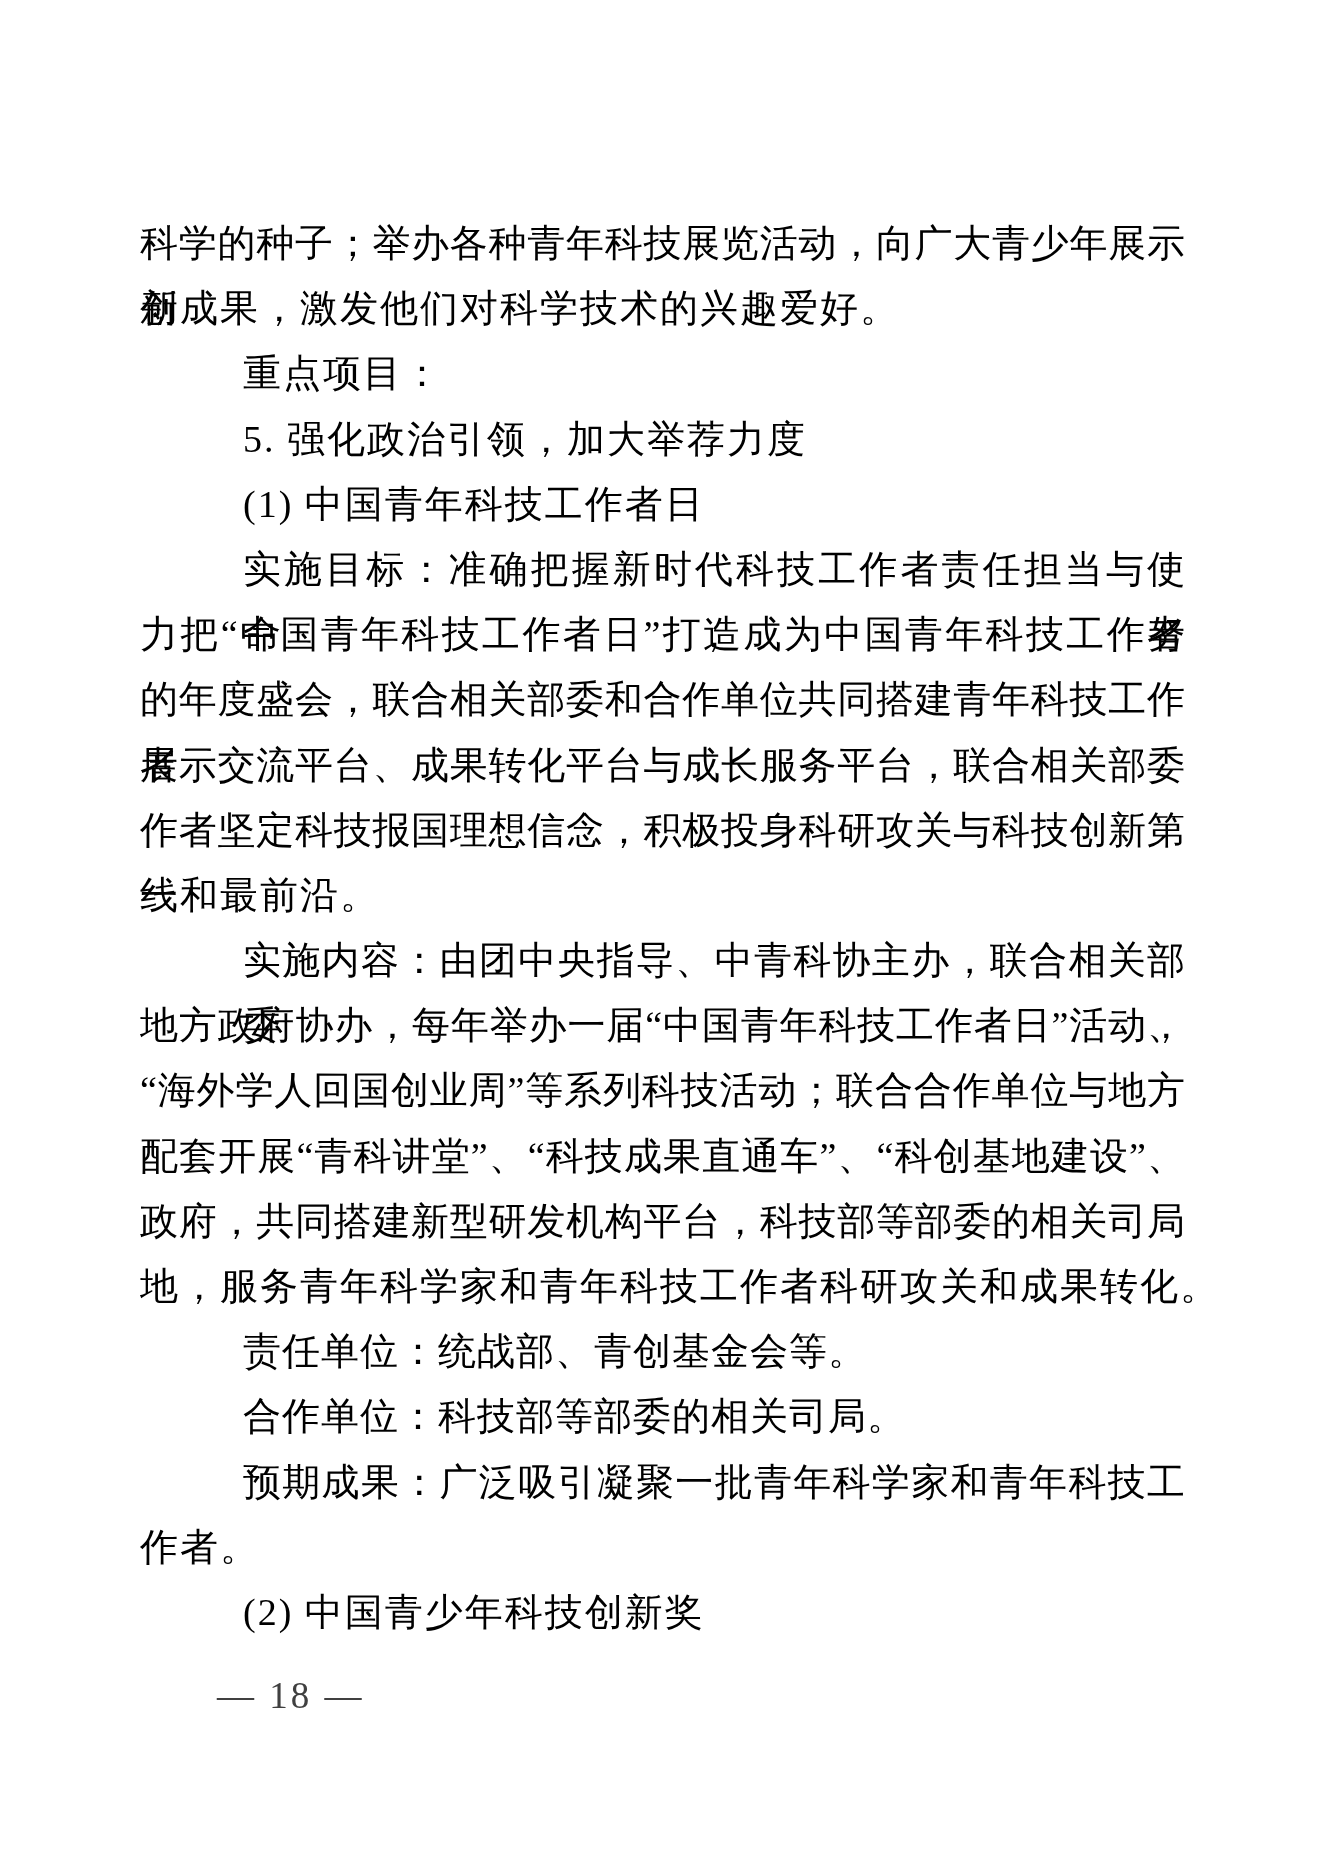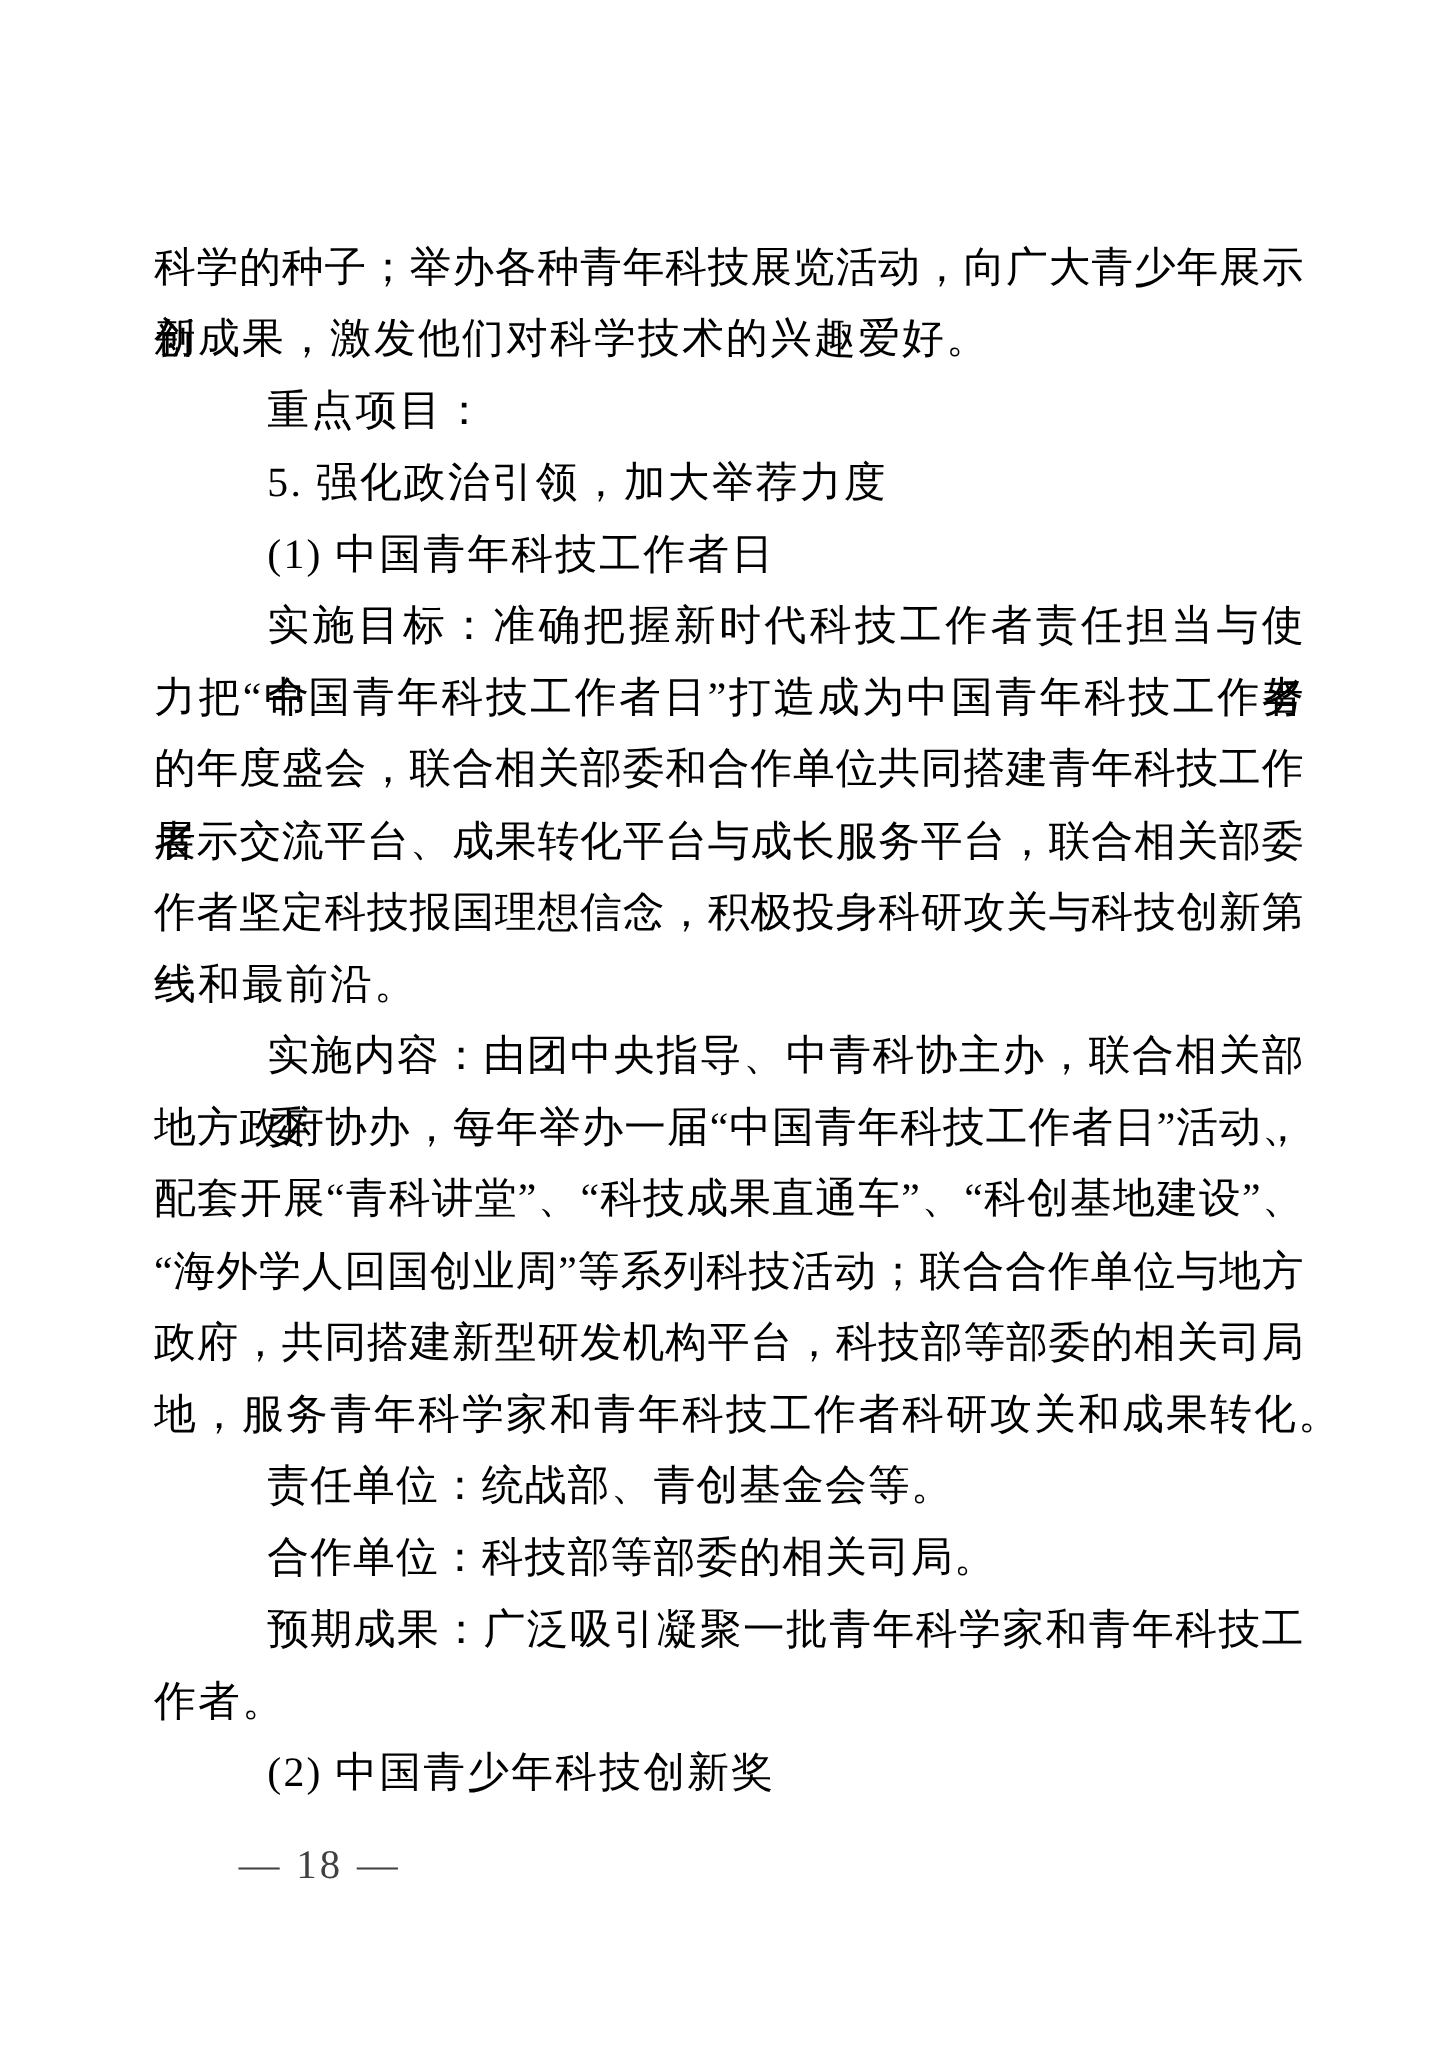--- a/index.html
+++ b/index.html
@@ -68,22 +68,22 @@
     <div class="ln ind">5. 强化政治引领，加大举荐力度</div>
     <div class="ln ind">(1) 中国青年科技工作者日</div>
     <div class="ln ind jst">实施目标：准确把握新时代科技工作者责任担当与使命，努</div>
     <div class="ln jst">力把“中国青年科技工作者日”打造成为中国青年科技工作者</div>
     <div class="ln jst">的年度盛会，联合相关部委和合作单位共同搭建青年科技工作者</div>
     <div class="ln jst">展示交流平台、成果转化平台与成长服务平台，联合相关部委</div>
     <div class="ln jst">作者坚定科技报国理想信念，积极投身科研攻关与科技创新第一</div>
     <div class="ln">线和最前沿。</div>
     <div class="ln ind jst">实施内容：由团中央指导、中青科协主办，联合相关部委、</div>
     <div class="ln jst">地方政府协办，每年举办一届“中国青年科技工作者日”活动，</div>
+    <div class="ln jst">“海外学人回国创业周”等系列科技活动；联合合作单位与地方</div>
     <div class="ln jst">配套开展“青科讲堂”、“科技成果直通车”、“科创基地建设”、</div>
-    <div class="ln jst">“海外学人回国创业周”等系列科技活动；联合合作单位与地方</div>
     <div class="ln jst">政府，共同搭建新型研发机构平台，科技部等部委的相关司局</div>
     <div class="ln">地，服务青年科学家和青年科技工作者科研攻关和成果转化。</div>
     <div class="ln ind hei">责任单位：统战部、青创基金会等。</div>
     <div class="ln ind hei">合作单位：科技部等部委的相关司局。</div>
     <div class="ln ind jst">预期成果：广泛吸引凝聚一批青年科学家和青年科技工</div>
     <div class="ln">作者。</div>
     <div class="ln ind">(2) 中国青少年科技创新奖</div>
   </div>
 
   <div class="footer">— 18 —</div>

